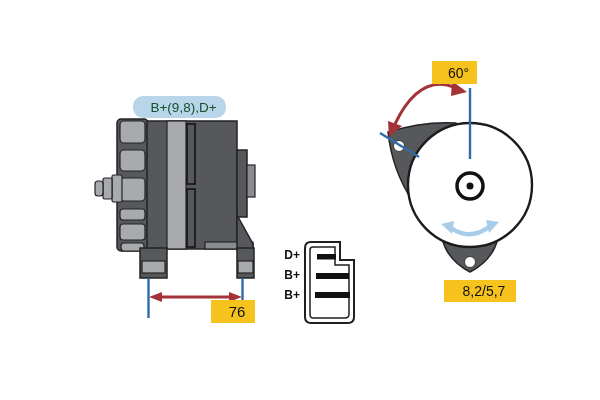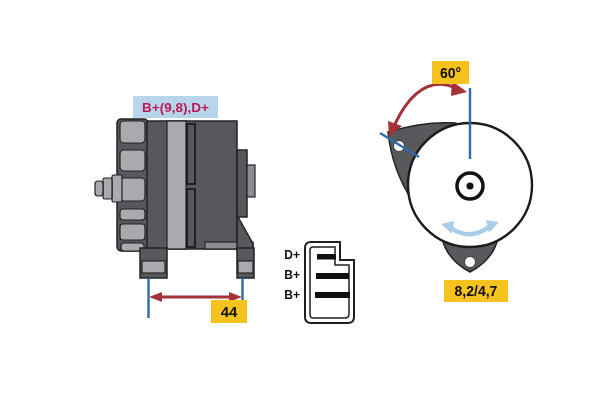--- a/index.html
+++ b/index.html
@@ -19,24 +19,24 @@
   .blade{fill:#111111;stroke:none;}
   .blue-line{stroke:#2f6ba8;stroke-width:2.4;fill:none;}
   .red-line{stroke:#a43339;stroke-width:3;fill:none;}
   .red-fill{fill:#a43339;stroke:none;}
   .lblue-line{stroke:#a9cde9;stroke-width:4.5;fill:none;}
   .lblue-fill{fill:#a9cde9;stroke:none;}
   .hole{fill:#ffffff;stroke:#3a3a3a;stroke-width:1;}
   
   .label{
     position:absolute;display:flex;align-items:center;justify-content:center;
-    font-weight:bold;color:#101010;white-space:nowrap;
+    font-weight:normal;color:#101010;white-space:nowrap;padding-left:8px;
   }
   .lbl-yellow{font-size:14px;}
-  .lbl-blue{font-size:13.5px;color:#be185d;}
+  .lbl-blue{font-size:13.5px;color:#14532d;border-radius:10px;}
   .pin-label{
     position:absolute;width:28px;height:14px;font-weight:bold;font-size:12px;
     color:#101010;text-align:right;line-height:14px;
   }
 </style>
 </head>
 <body>
 
 <div class="stage">
 
@@ -123,23 +123,23 @@
       <g>
         <path class="lblue-line" d="M451,228 Q470,241 489,227"></path>
         <polygon class="lblue-fill" points="441,224 454,221 452,234"></polygon>
         <polygon class="lblue-fill" points="499,222 486,220 489,233"></polygon>
       </g>
     </g>
   </svg>
 
   <div class="label lbl-blue" style="left: 133px; top: 96px; width: 85px; height: 22px; background-color: rgb(185, 213, 234);">B+(9,8),D+</div>
 
-  <div class="label lbl-yellow" style="left: 211px; top: 300px; width: 36px; height: 23px; font-size: 15px; background-color: rgb(246, 194, 29);">44</div>
+  <div class="label lbl-yellow" style="left: 211px; top: 300px; width: 36px; height: 23px; font-size: 15px; background-color: rgb(246, 194, 29);">76</div>
 
   <div class="pin-label" style="left:272px;top:248px;">D+</div>
   <div class="pin-label" style="left:272px;top:268px;">B+</div>
   <div class="pin-label" style="left:272px;top:288px;">B+</div>
 
   <div class="label lbl-yellow" style="left: 432px; top: 61px; width: 37px; height: 23px; background-color: rgb(246, 194, 29);">60°</div>
 
 
-  <div class="label lbl-yellow" style="left: 444px; top: 280px; width: 64px; height: 22px; background-color: rgb(246, 194, 29);">8,2/4,7</div>
+  <div class="label lbl-yellow" style="left: 444px; top: 280px; width: 64px; height: 22px; background-color: rgb(246, 194, 29);">8,2/5,7</div>
 </div>
 
 </body></html>

